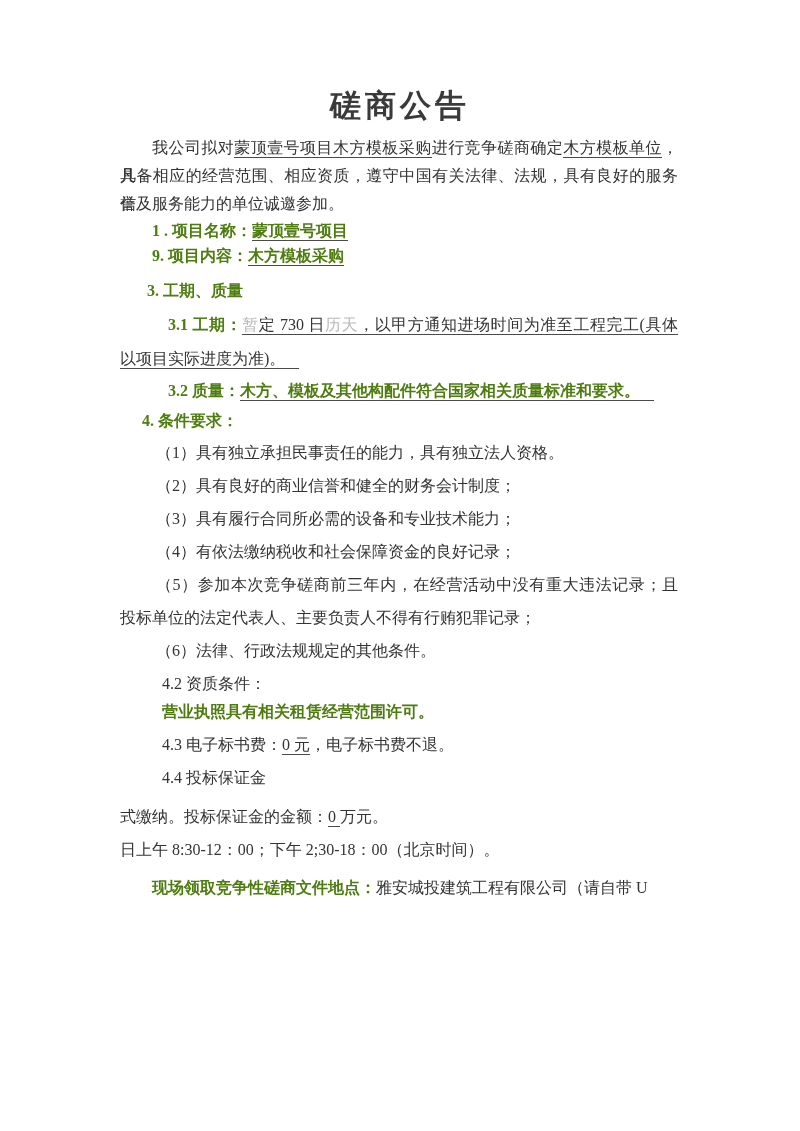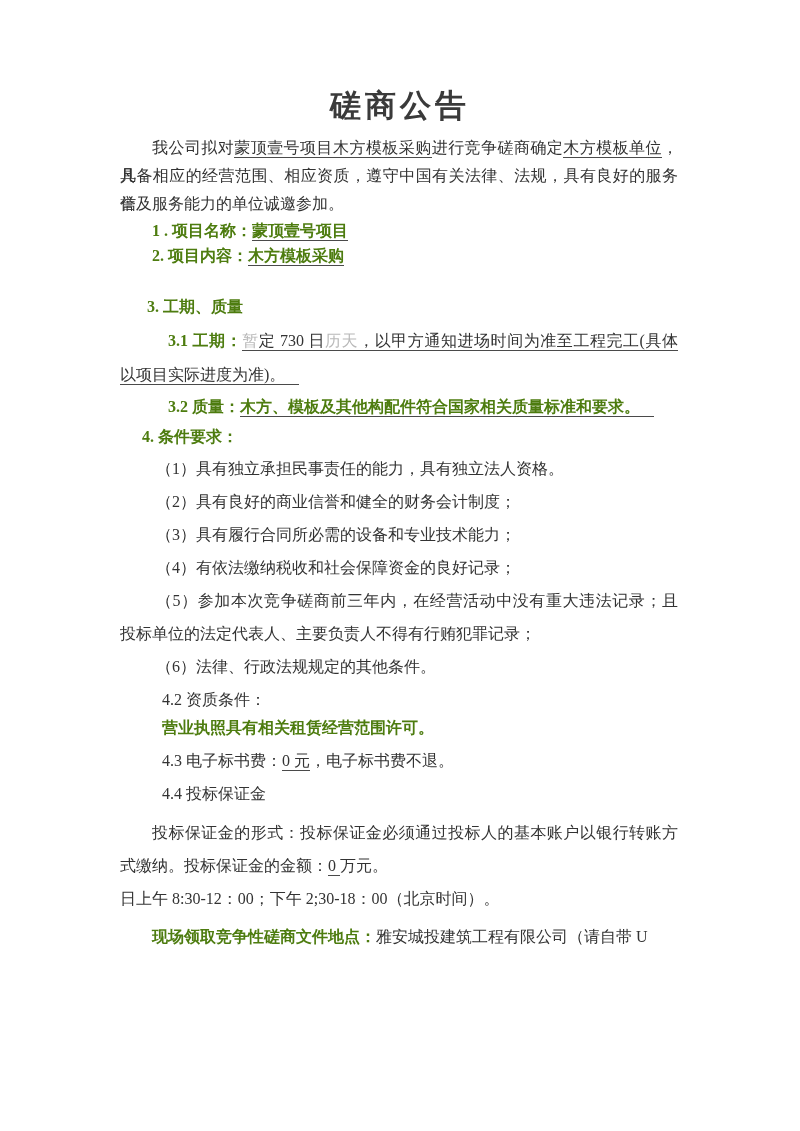--- a/index.html
+++ b/index.html
@@ -31,21 +31,21 @@
   .just {
     text-align:justify;
     text-align-last:justify;
     text-justify:inter-character;
     white-space:normal;
   }
   
   .p1  { margin-top:8px; }
   .p1 .line { line-height:28px; height:28px; }
   .li12 .line { line-height:25px; height:25px; }
-  .h3  { margin-top:24px; }
+  .h3  { margin-top:8px; }
   .h3 .line, .h4 .line, .p32 .line { line-height:30px; height:30px; }
   .p31 { margin-top:2px; }
   .p31 .line { line-height:34px; height:34px; }
   .biz { margin-top:-5px; }
   .dep { margin-top:6px; }
   .last { margin-top:5px; }
   
   .ind08 { text-indent:13px; }
   .ind14 { text-indent:22px; }
   .ind16 { text-indent:27px; }
@@ -74,21 +74,21 @@
   <div class="doc">
       <div class="blk p1">
         <div class="line just ind2"><span>我公司拟对</span><span class="u">蒙顶壹号项目木方模板采购</span><span>进行竞争磋商确定</span><span class="u">木方模板单位</span><span>，凡</span></div>
         <div class="line just"><span>具备相应的经营范围、相应资质，遵守中国有关法律、法规，具有良好的服务信</span></div>
         <div class="line"><span>誉及服务能力的单位诚邀参加。</span></div>
       </div>
       <div class="blk li12">
         <div class="line ind2"><span class="b">1 . 项目名称：</span><span class="b u">蒙顶壹号项目</span></div>
       </div>
       <div class="blk li12">
-        <div class="line ind2"><span class="b">2.  项目内容：</span><span class="b u">木方模板采购</span></div>
+        <div class="line ind2"><span class="b">9.  项目内容：</span><span class="b u">木方模板采购</span></div>
       </div>
       <div class="blk h3">
         <div class="line ind16"><span class="b">3. 工期、质量</span></div>
       </div>
       <div class="blk p31">
         <div class="line just ind3"><span class="b">3.1 工期：</span><span class="u f">暂</span><span class="u">定 730 日</span><span class="u f">历天</span><span class="u">，以甲方通知进场时间为准至工程完工(具体</span></div>
         <div class="line"><span class="u tail">以项目实际进度为准)。</span></div>
       </div>
       <div class="blk p32">
         <div class="line ind3"><span class="b">3.2 质量：</span><span class="b u tail">木方、模板及其他构配件符合国家相关质量标准和要求。</span></div>
@@ -121,21 +121,20 @@
       <div class="blk biz">
         <div class="line ind25"><span class="b">营业执照具有相关租赁经营范围许可。</span></div>
       </div>
       <div class="blk">
         <div class="line ind25"><span>4.3 电子标书费：</span><span class="u">0 元</span><span>，电子标书费不退。</span></div>
       </div>
       <div class="blk">
         <div class="line ind25"><span>4.4 投标保证金</span></div>
       </div>
       <div class="blk dep">
-        <div class="line just ind2"><span>投标保证金的形式：投标保证金必须通过投标人的基本账户以银行转账方</span></div>
         <div class="line"><span>式缴纳。投标保证金的金额：</span><span class="u">0 </span><span>万元。</span></div>
       </div>
       <div class="blk">
         <div class="line"><span>日上午 8:30-12：00；下午 2;30-18：00（北京时间）。</span></div>
       </div>
       <div class="blk last">
         <div class="line ind2"><span class="b">现场领取竞争性磋商文件地点：</span><span>雅安城投建筑工程有限公司（请自带 U</span></div>
       </div>
     </div>
   <div class="page-number">2</div>

